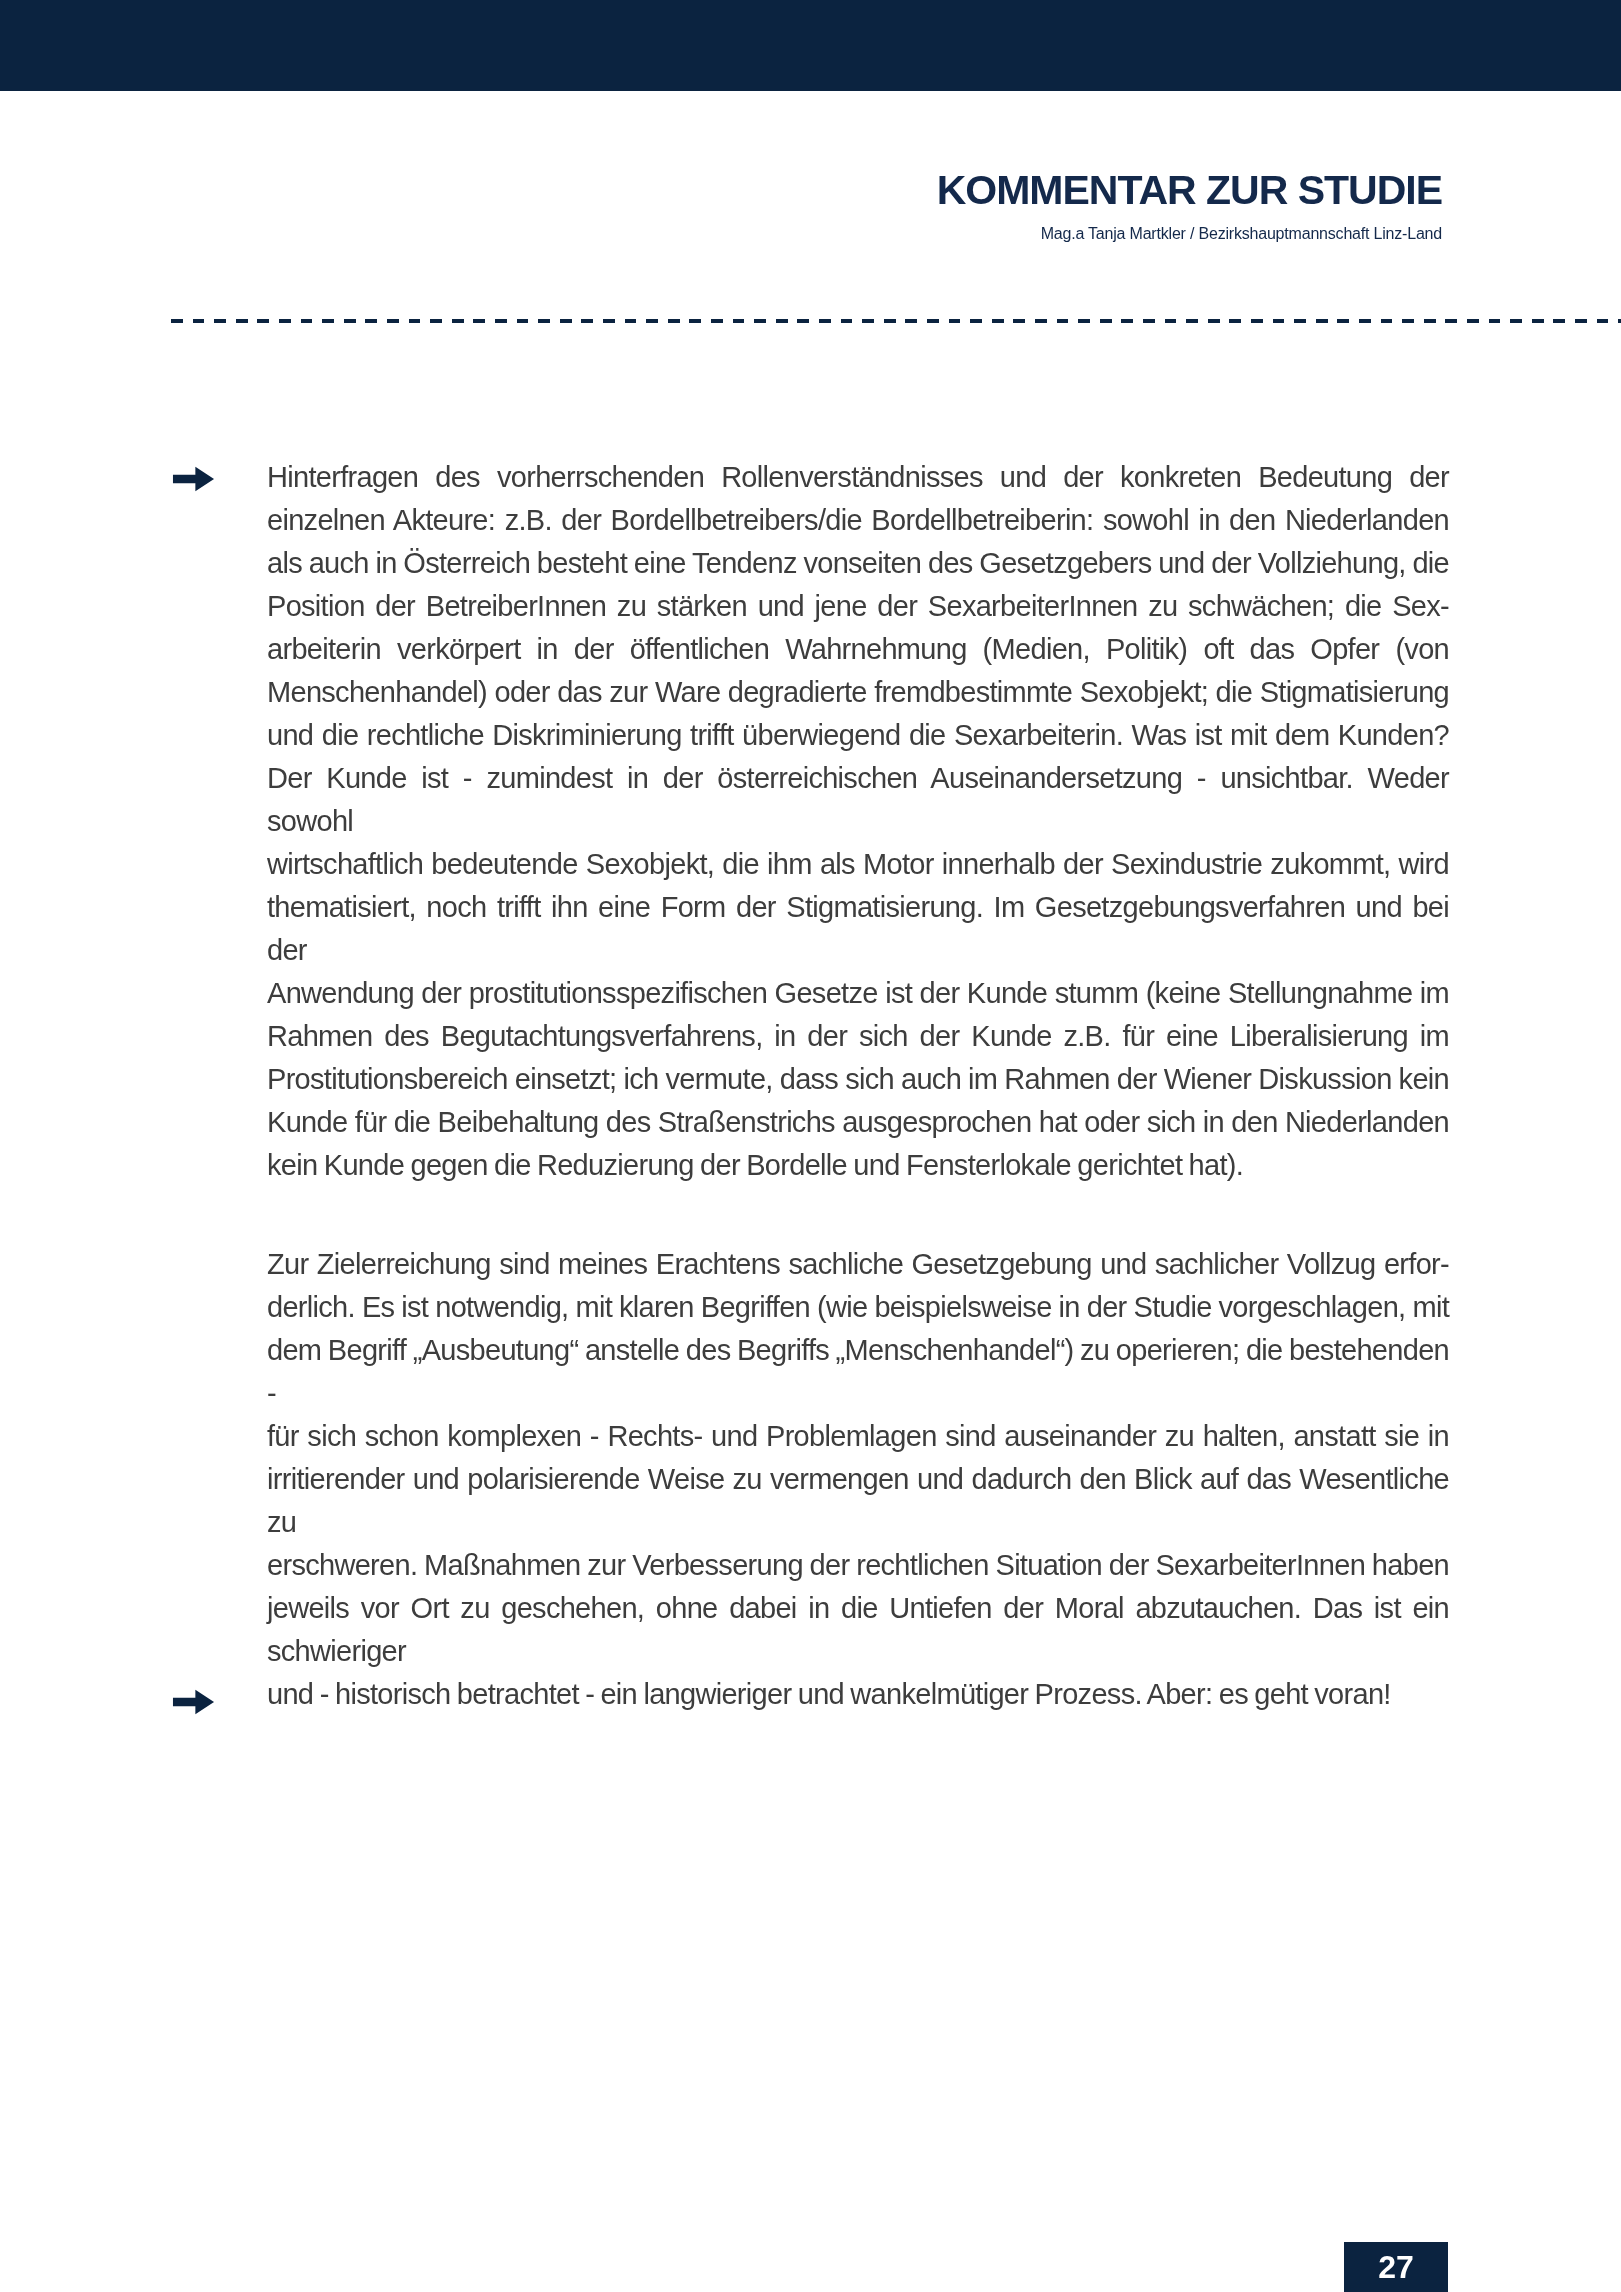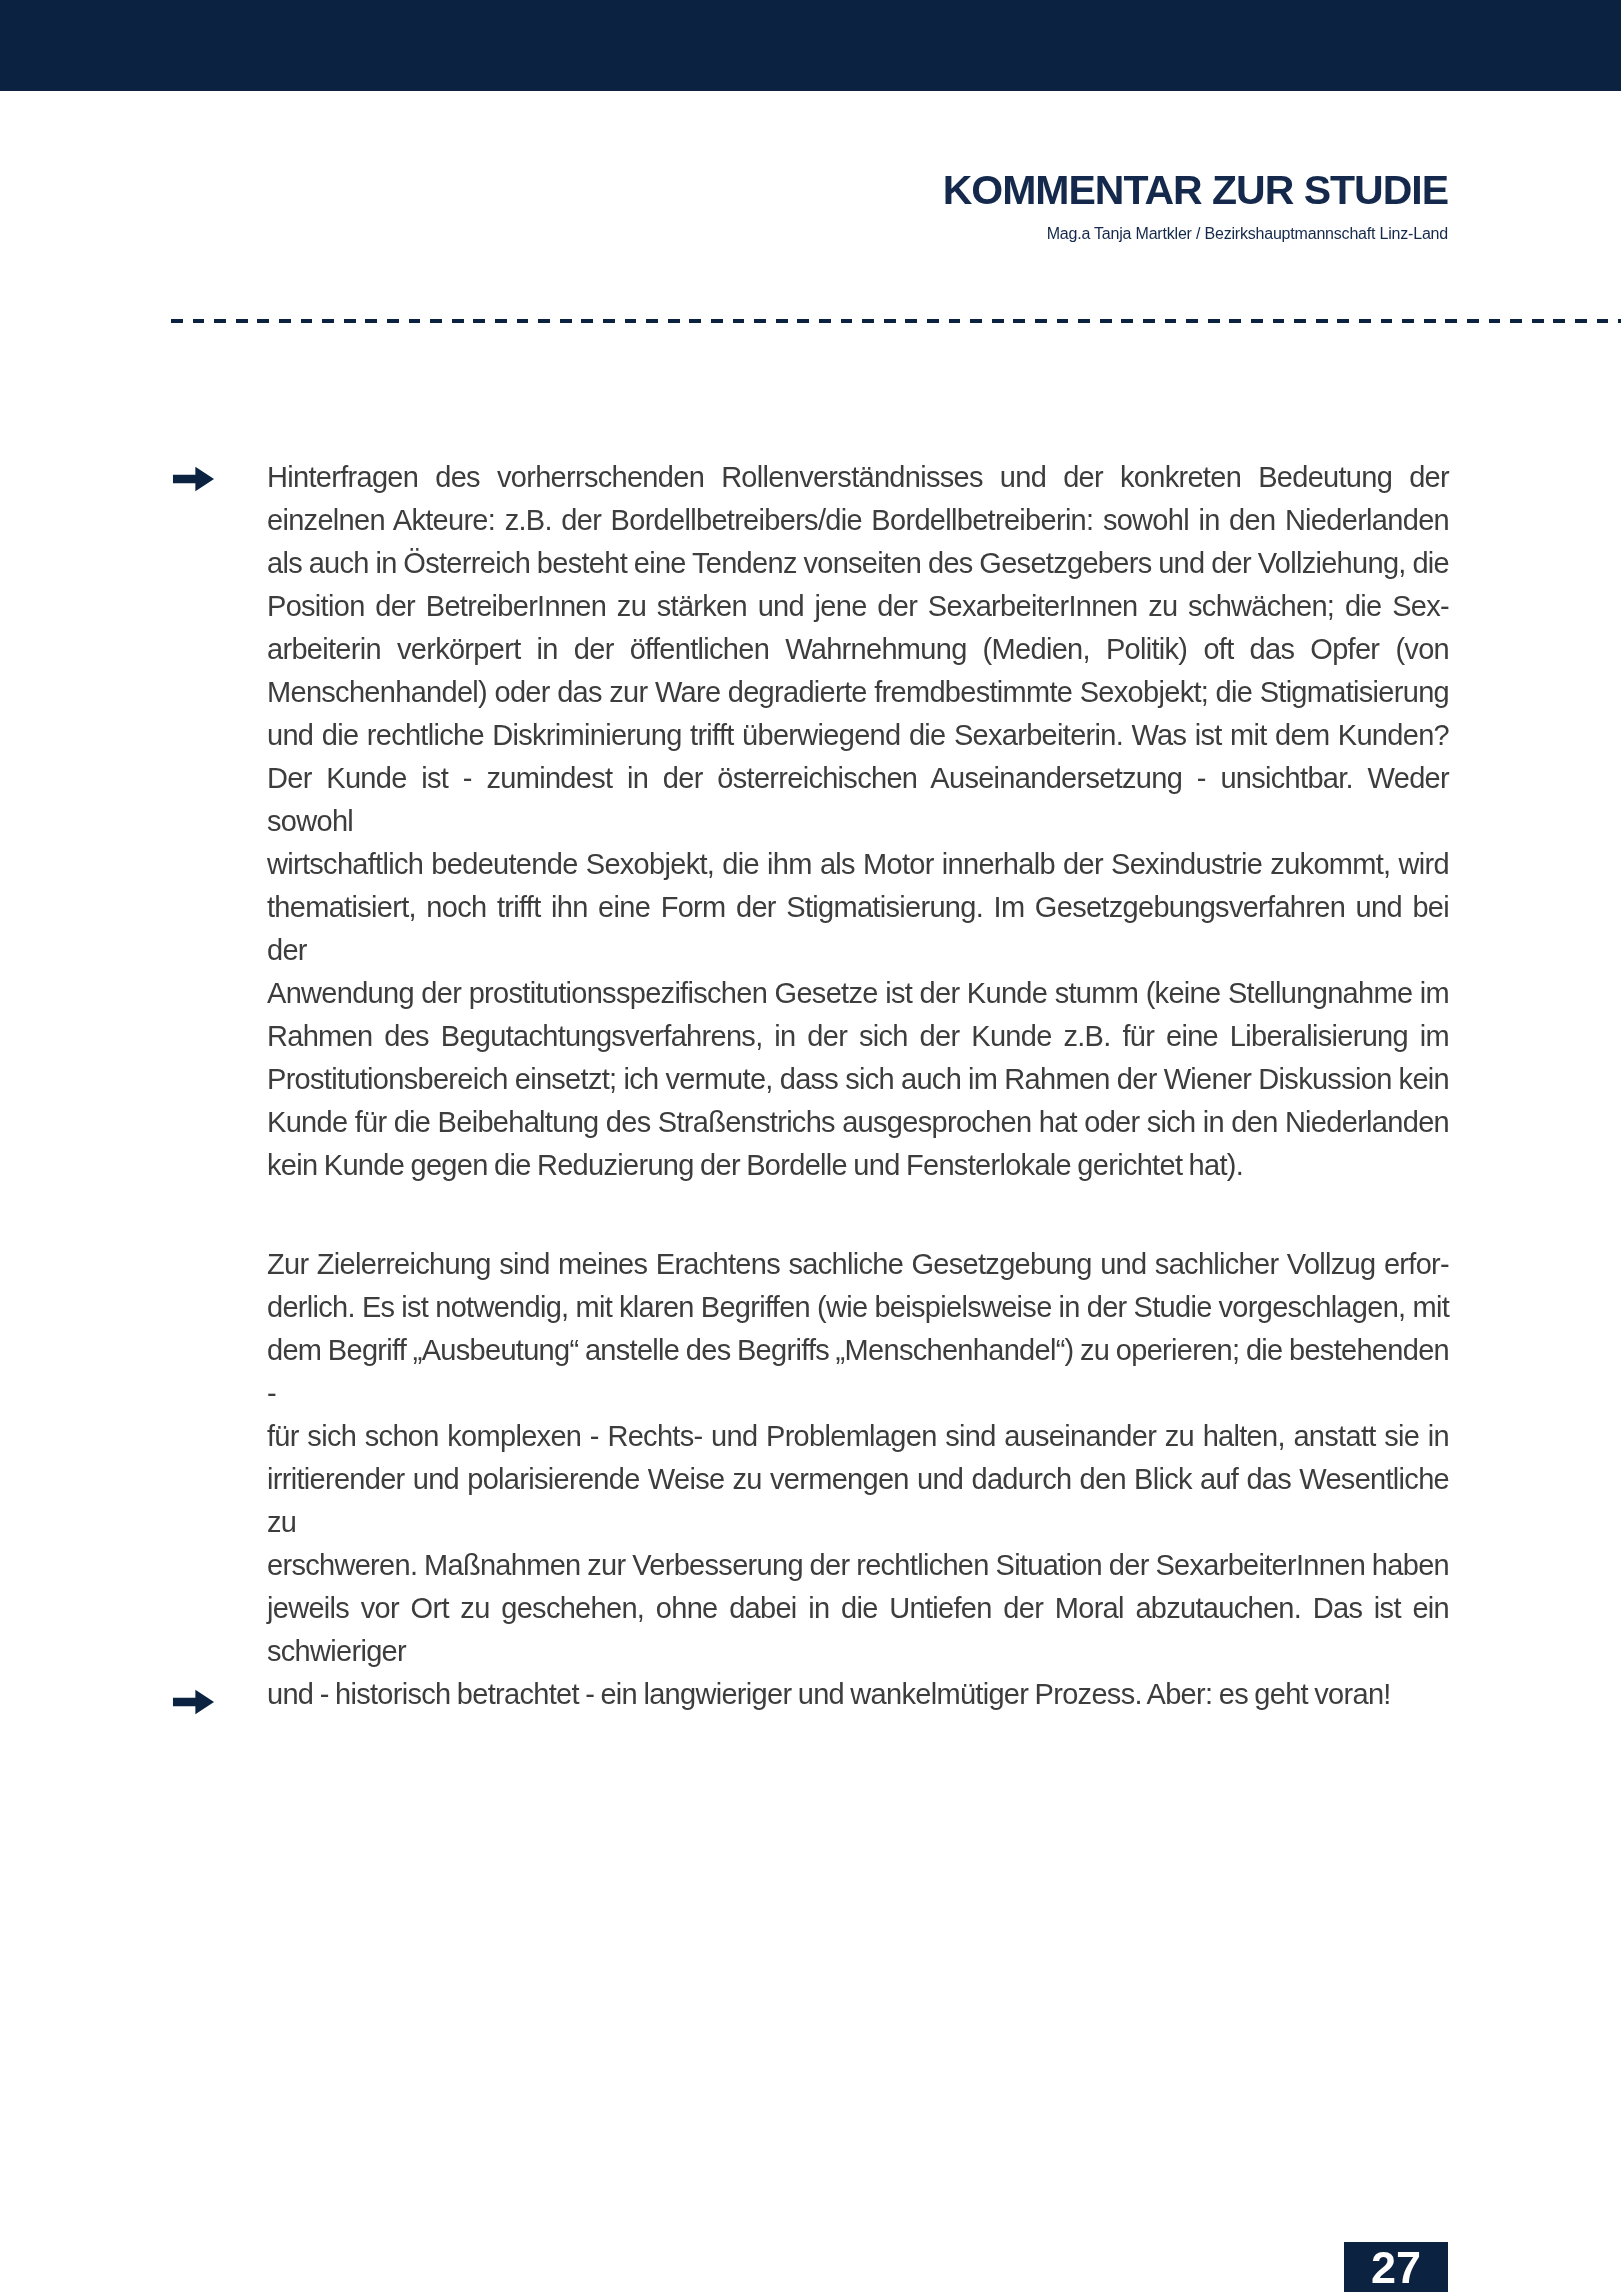--- a/index.html
+++ b/index.html
@@ -12,21 +12,21 @@
   body{
     width:1621px;height:2293px;position:relative;overflow:hidden;
     background:var(--bg);
     font-family:"Liberation Sans", sans-serif;
   }
   .topbar{
     position:absolute;left:0;top:0;width:1621px;height:91px;
     background:var(--navy);
   }
   .header{
-    position:absolute;top:167px;right:173px;text-align:right;color:var(--heading);
+    position:absolute;top:167px;right:179px;text-align:right;color:var(--heading);
   }
   .title{
     font-weight:bold;font-size:41px;line-height:47px;
     letter-spacing:-1px;font-stretch:condensed;white-space:nowrap;
   }
   .subtitle{
     font-size:16px;line-height:31px;margin-top:3.9px;
     letter-spacing:-0.2px;font-stretch:condensed;white-space:nowrap;
   }
   .divider{
@@ -43,21 +43,21 @@
   .para{
     flex:1;font-size:29px;line-height:43px;
     letter-spacing:-0.7px;word-spacing:-1px;font-stretch:condensed;
   }
   .pline{text-align:justify;}
   .pline.just{text-align-last:justify;}
   .pagebox{
     position:absolute;left:1344px;top:2242px;width:104px;height:51px;
     background:var(--navy);color:#ffffff;
     display:flex;align-items:center;justify-content:center;
-    font-weight:bold;font-size:45px;font-stretch:condensed;
+    font-weight:bold;font-size:32px;font-stretch:condensed;
   }
 </style>
 </head>
 <body>
 
 <div class="topbar"></div>
 
 <div class="header">
   <div class="title">KOMMENTAR ZUR STUDIE</div>
   <div class="subtitle">Mag.a Tanja Martkler / Bezirkshauptmannschaft Linz-Land</div>

